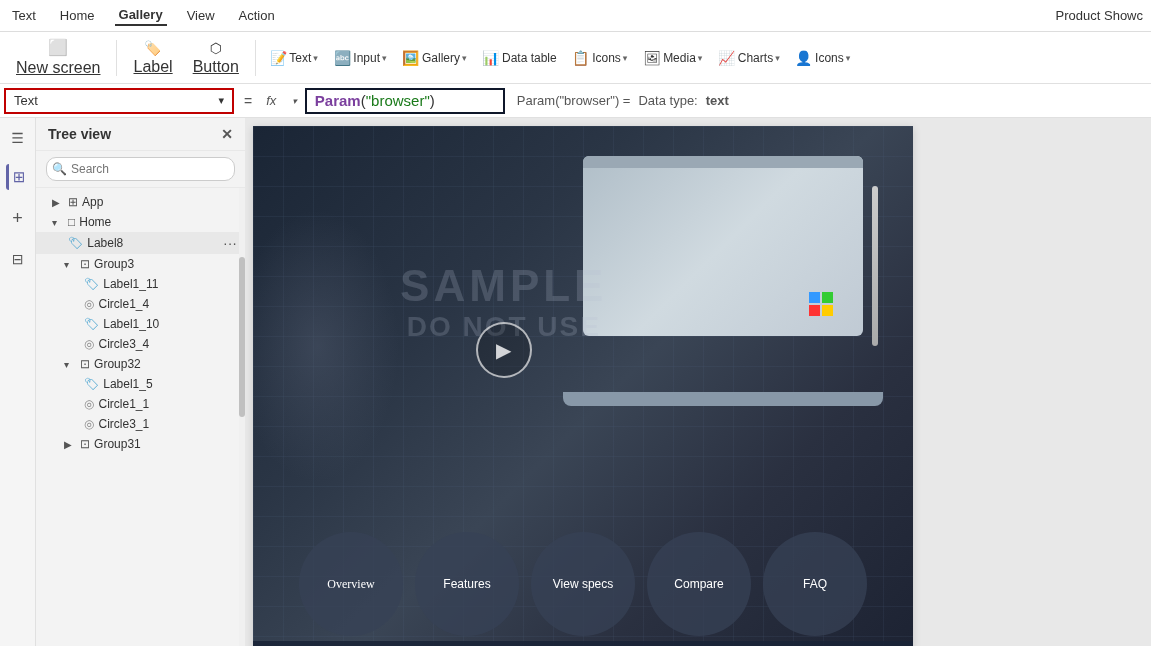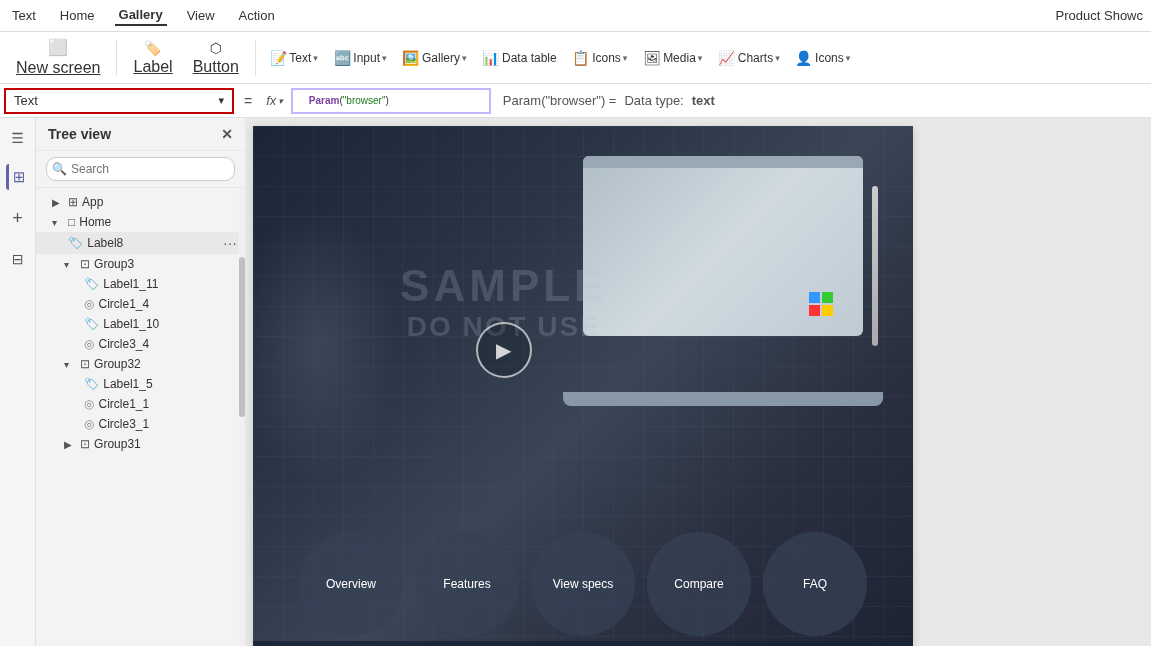--- a/index.html
+++ b/index.html
@@ -34,24 +34,24 @@
     .formula-bar {
       display: flex; align-items: center; height: 34px; background: #fff;
       border-bottom: 1px solid #e0e0e0; padding: 0 4px; gap: 4px;
     }
     .formula-selector {
       width: 230px; height: 26px; border: 2px solid #c00000; background: #fff;
       display: flex; align-items: center; padding: 0 8px; font-size: 13px;
       justify-content: space-between; cursor: pointer;
     }
     .formula-equals { font-size: 14px; color: #555; padding: 0 6px; }
-    .formula-fx { display: flex; align-items: center; gap: 2px; color: #555; font-size: 13px; font-style: italic; padding: 0 4px; cursor: pointer; }
+    .formula-fx { display: flex; align-items: center; gap: 16px; color: #555; font-size: 13px; font-style: italic; padding: 0 4px; cursor: pointer; }
     .formula-input {
-      border: 2px solid #c4b5fd; background: #fff; padding: 2px 16px;
-      font-size: 10px; min-width: 200px; height: 26px; display: flex; align-items: center;
+      border: 2px solid #0f172a; background: #fff; padding: 2px 8px;
+      font-size: 15px; min-width: 200px; height: 26px; display: flex; align-items: center;
     }
     .formula-hint {
       display: flex; align-items: center; gap: 8px; font-size: 13px; color: #555; padding-left: 8px;
     }
 
     
     .main-layout { display: flex; height: calc(646px - 32px - 52px - 34px); }
 
     .tree-panel { flex: 1; display: flex; flex-direction: column; overflow: hidden; }
     .tree-header { display: flex; align-items: center; justify-content: space-between; padding: 8px 12px; font-size: 14px; font-weight: 600; border-bottom: 1px solid #e8e8e8; }
@@ -349,21 +349,21 @@
         </div>
 
         <div style="position:absolute;top:30%;left:38%;transform:translate(-50%,-50%);text-align:center;pointer-events:none;">
           <div style="font-size:44px;font-weight:900;color:rgba(180,190,210,0.22);letter-spacing:4px;line-height:1.1;">SAMPLE</div>
           <div style="font-size:28px;font-weight:900;color:rgba(180,190,210,0.22);letter-spacing:2px;line-height:1.2;">DO NOT USE</div>
         </div>
 
         <div style="position:absolute;top:38%;left:38%;transform:translate(-50%,-50%);width:56px;height:56px;border-radius:50%;border:2.5px solid rgba(255,255,255,0.65);display:flex;align-items:center;justify-content:center;color:rgba(255,255,255,0.8);font-size:20px;background:rgba(0,0,0,0.18);">▶</div>
 
         <div style="position:absolute;bottom:80px;left:0;right:0;display:flex;justify-content:center;gap:12px;padding:0 24px;">
-          <div style="width:104px;height:104px;border-radius:50%;background:rgba(55,65,85,0.75);display:flex;align-items:center;justify-content:center;color:#fff;font-size:12px;cursor:pointer;text-align:center;">Overview</div>
+          <div style="width:104px;height:104px;border-radius:50%;background:rgba(55,65,85,0.75);display:flex;align-items:center;justify-content:center;color:#fff;font-size:12px;cursor:pointer;text-align:center;font-family:Liberation Serif, serif;">Overview</div>
           <div style="width:104px;height:104px;border-radius:50%;background:rgba(55,65,85,0.75);display:flex;align-items:center;justify-content:center;color:#fff;font-size:12px;cursor:pointer;text-align:center;">Features</div>
           <div style="width:104px;height:104px;border-radius:50%;background:rgba(55,65,85,0.75);display:flex;align-items:center;justify-content:center;color:#fff;font-size:12px;cursor:pointer;text-align:center;">View specs</div>
           <div style="width:104px;height:104px;border-radius:50%;background:rgba(55,65,85,0.75);display:flex;align-items:center;justify-content:center;color:#fff;font-size:12px;cursor:pointer;text-align:right;">Compare</div>
           <div style="width:104px;height:104px;border-radius:50%;background:rgba(55,65,85,0.75);display:flex;align-items:center;justify-content:center;color:#fff;font-size:12px;cursor:pointer;text-align:left;">FAQ</div>
         </div>
 
         <div style="position:absolute;bottom:0;left:0;right:0;height:75px;background:rgba(25,35,55,0.88);display:flex;align-items:center;padding:0 20px;gap:20px;">
           
           
           

